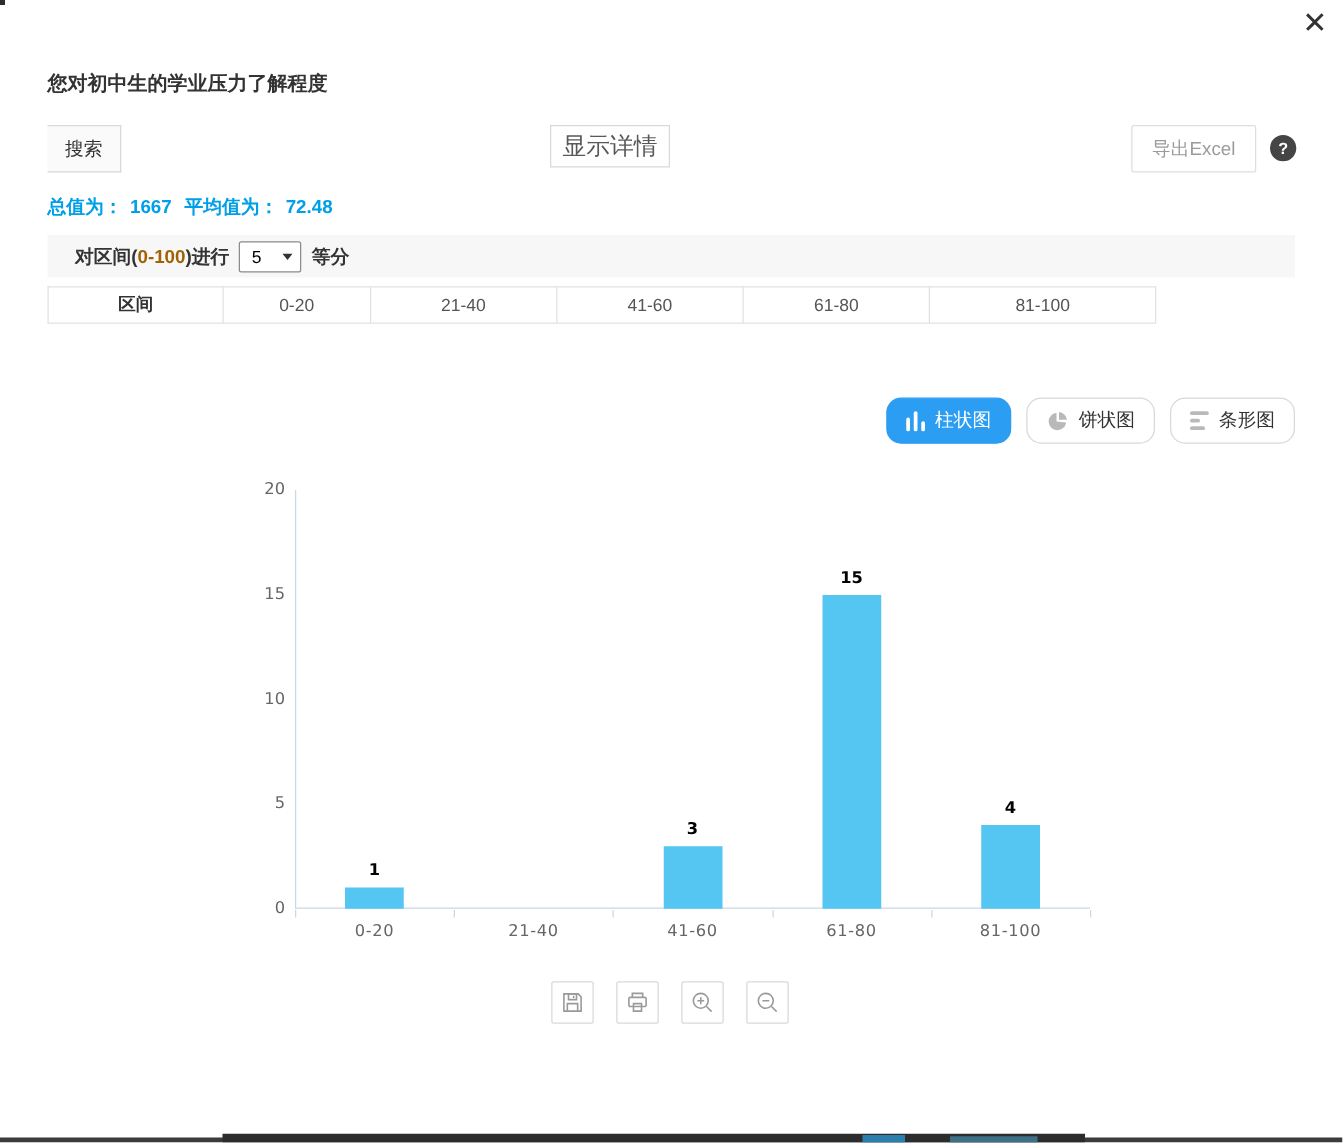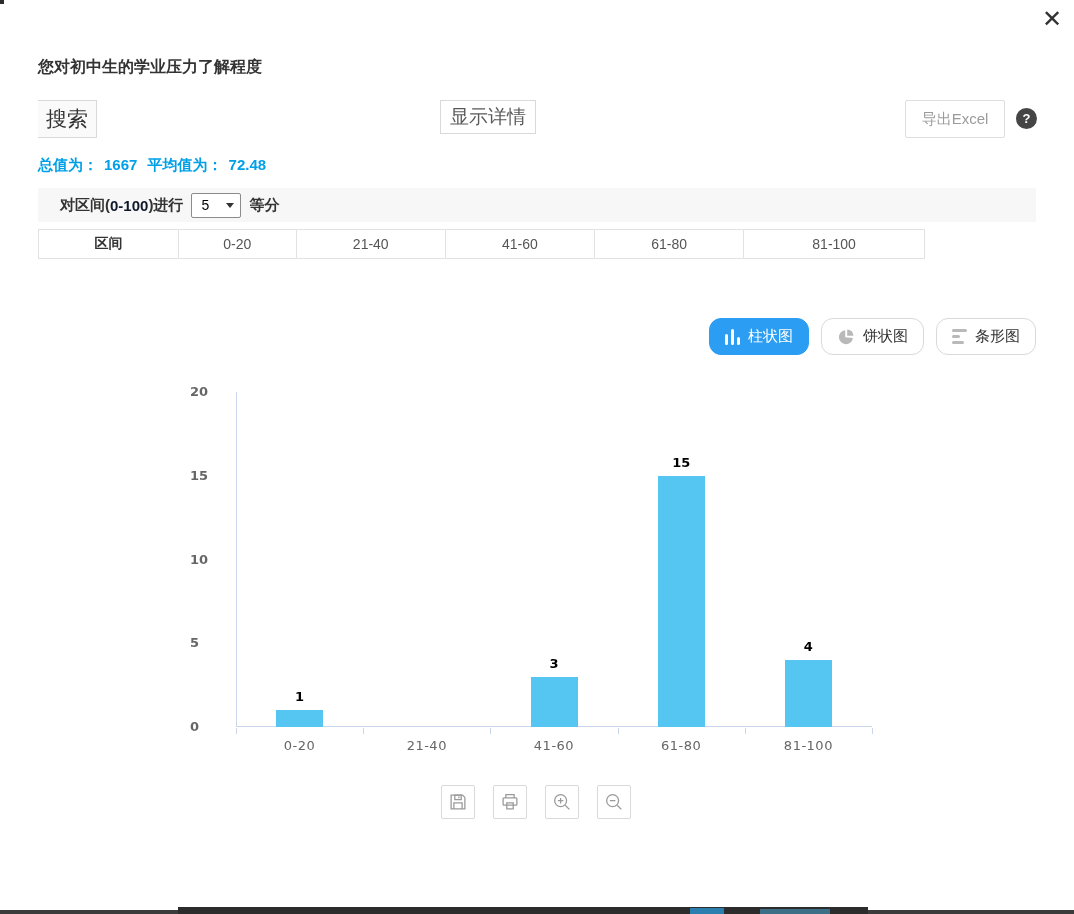--- a/index.html
+++ b/index.html
@@ -14,21 +14,21 @@
 
   
   .q-title { left:38px; top:57px; font-size:16px; font-weight:bold; color:#333; }
 
   
   .search-wrap { left:38px; top:100px; display:flex; }
   .search-input { width:328px; height:38px; border:1px solid #d9d9d9; padding:0 12px;
                   font-size:14px; color:#333; outline:none; }
   .search-input::placeholder { color:#b8b8b8; }
   .search-btn { width:59px; height:38px; border:1px solid #d9d9d9; border-left:none;
-                background:#fafafa; font-size:21px; color:#333; cursor:pointer; }
+                background:#fafafa; font-size:15px; color:#333; cursor:pointer; }
   .details-btn { left:440px; top:100px; width:96px; height:34px; background:#fff;
                  border:1px solid #d9d9d9; font-size:19px; color:#595959; cursor:pointer; }
   .export-btn { left:905px; top:100px; width:100px; height:38px; background:#fff;
                 border:1px solid #dedede; border-radius:2px; font-size:15px; color:#9b9b9b; cursor:pointer; }
   .help-circle { left:1016px; top:108px; width:21px; height:21px; border-radius:50%;
                  background:#454545; color:#fff; font-size:13px; font-weight:bold;
                  text-align:center; line-height:21px; cursor:pointer; }
 
   
   .stats { left:38px; top:156px; font-size:15px; font-weight:bold;text-align:right; }
@@ -61,21 +61,21 @@
   .icon-cols { display:flex; align-items:flex-end; gap:3px; height:17px; }
   .icon-cols i { width:3px; border-radius:1.5px; background:#fff; display:block; }
   .icon-rows { display:flex; flex-direction:column; gap:3px; }
   .icon-rows i { height:3px; border-radius:1.5px; background:#b9b9b9; display:block; }
 
   
   .chart { left:190px; top:380px; width:700px; height:392px;
            font-family:"DejaVu Sans",sans-serif; }
   .plot { position:absolute; left:46px; top:12px; width:636px; height:335px;
           border-left:1px solid #ccd6eb; border-bottom:1px solid #ccd6eb; }
-  .ytick { position:absolute; width:38px; font-size:13px; color:#666;font-weight:bold; }
+  .ytick { position:absolute; width:38px; text-align:right; font-size:13px; color:#666; }
   .xtickmark { position:absolute; width:1px; height:6px; background:#ccd6eb; }
   .bar { position:absolute; }
   .bar-label { position:absolute; width:44px; text-align:center; font-size:13px;
                font-weight:bold; color:#000; }
   .cat-label { position:absolute; text-align:center; font-size:13px; color:#666;
                letter-spacing:0.5px; }
 
   
   .chart-toolbar { left:441px; top:785px; display:flex; gap:18px; }
   .tool-btn { width:34px; height:34px; border:1px solid #d9d9d9; background:#fff;
@@ -105,21 +105,21 @@
 <button class="abs export-btn">导出Excel</button>
 <div class="abs help-circle">?</div>
 
 <div class="abs stats" style="color: rgb(0, 160, 233);">
   <span>总值为：</span><span>1667</span>
   <span>平均值为：</span><span>72.48</span>
 </div>
 
 <div class="abs interval-row">
   <span>对区间(</span>
-    <span id="interval-range" style="color: #0f172a;">0-100</span>
+    <span id="interval-range" style="color: #a16207;">0-100</span>
     <span>)进行</span>
   <span class="interval-select">
     <span>5</span>
     <span class="select-caret"></span>
   </span>
   <span>等分</span>
 </div>
 
 <table class="abs freq-table">
   <tbody>

